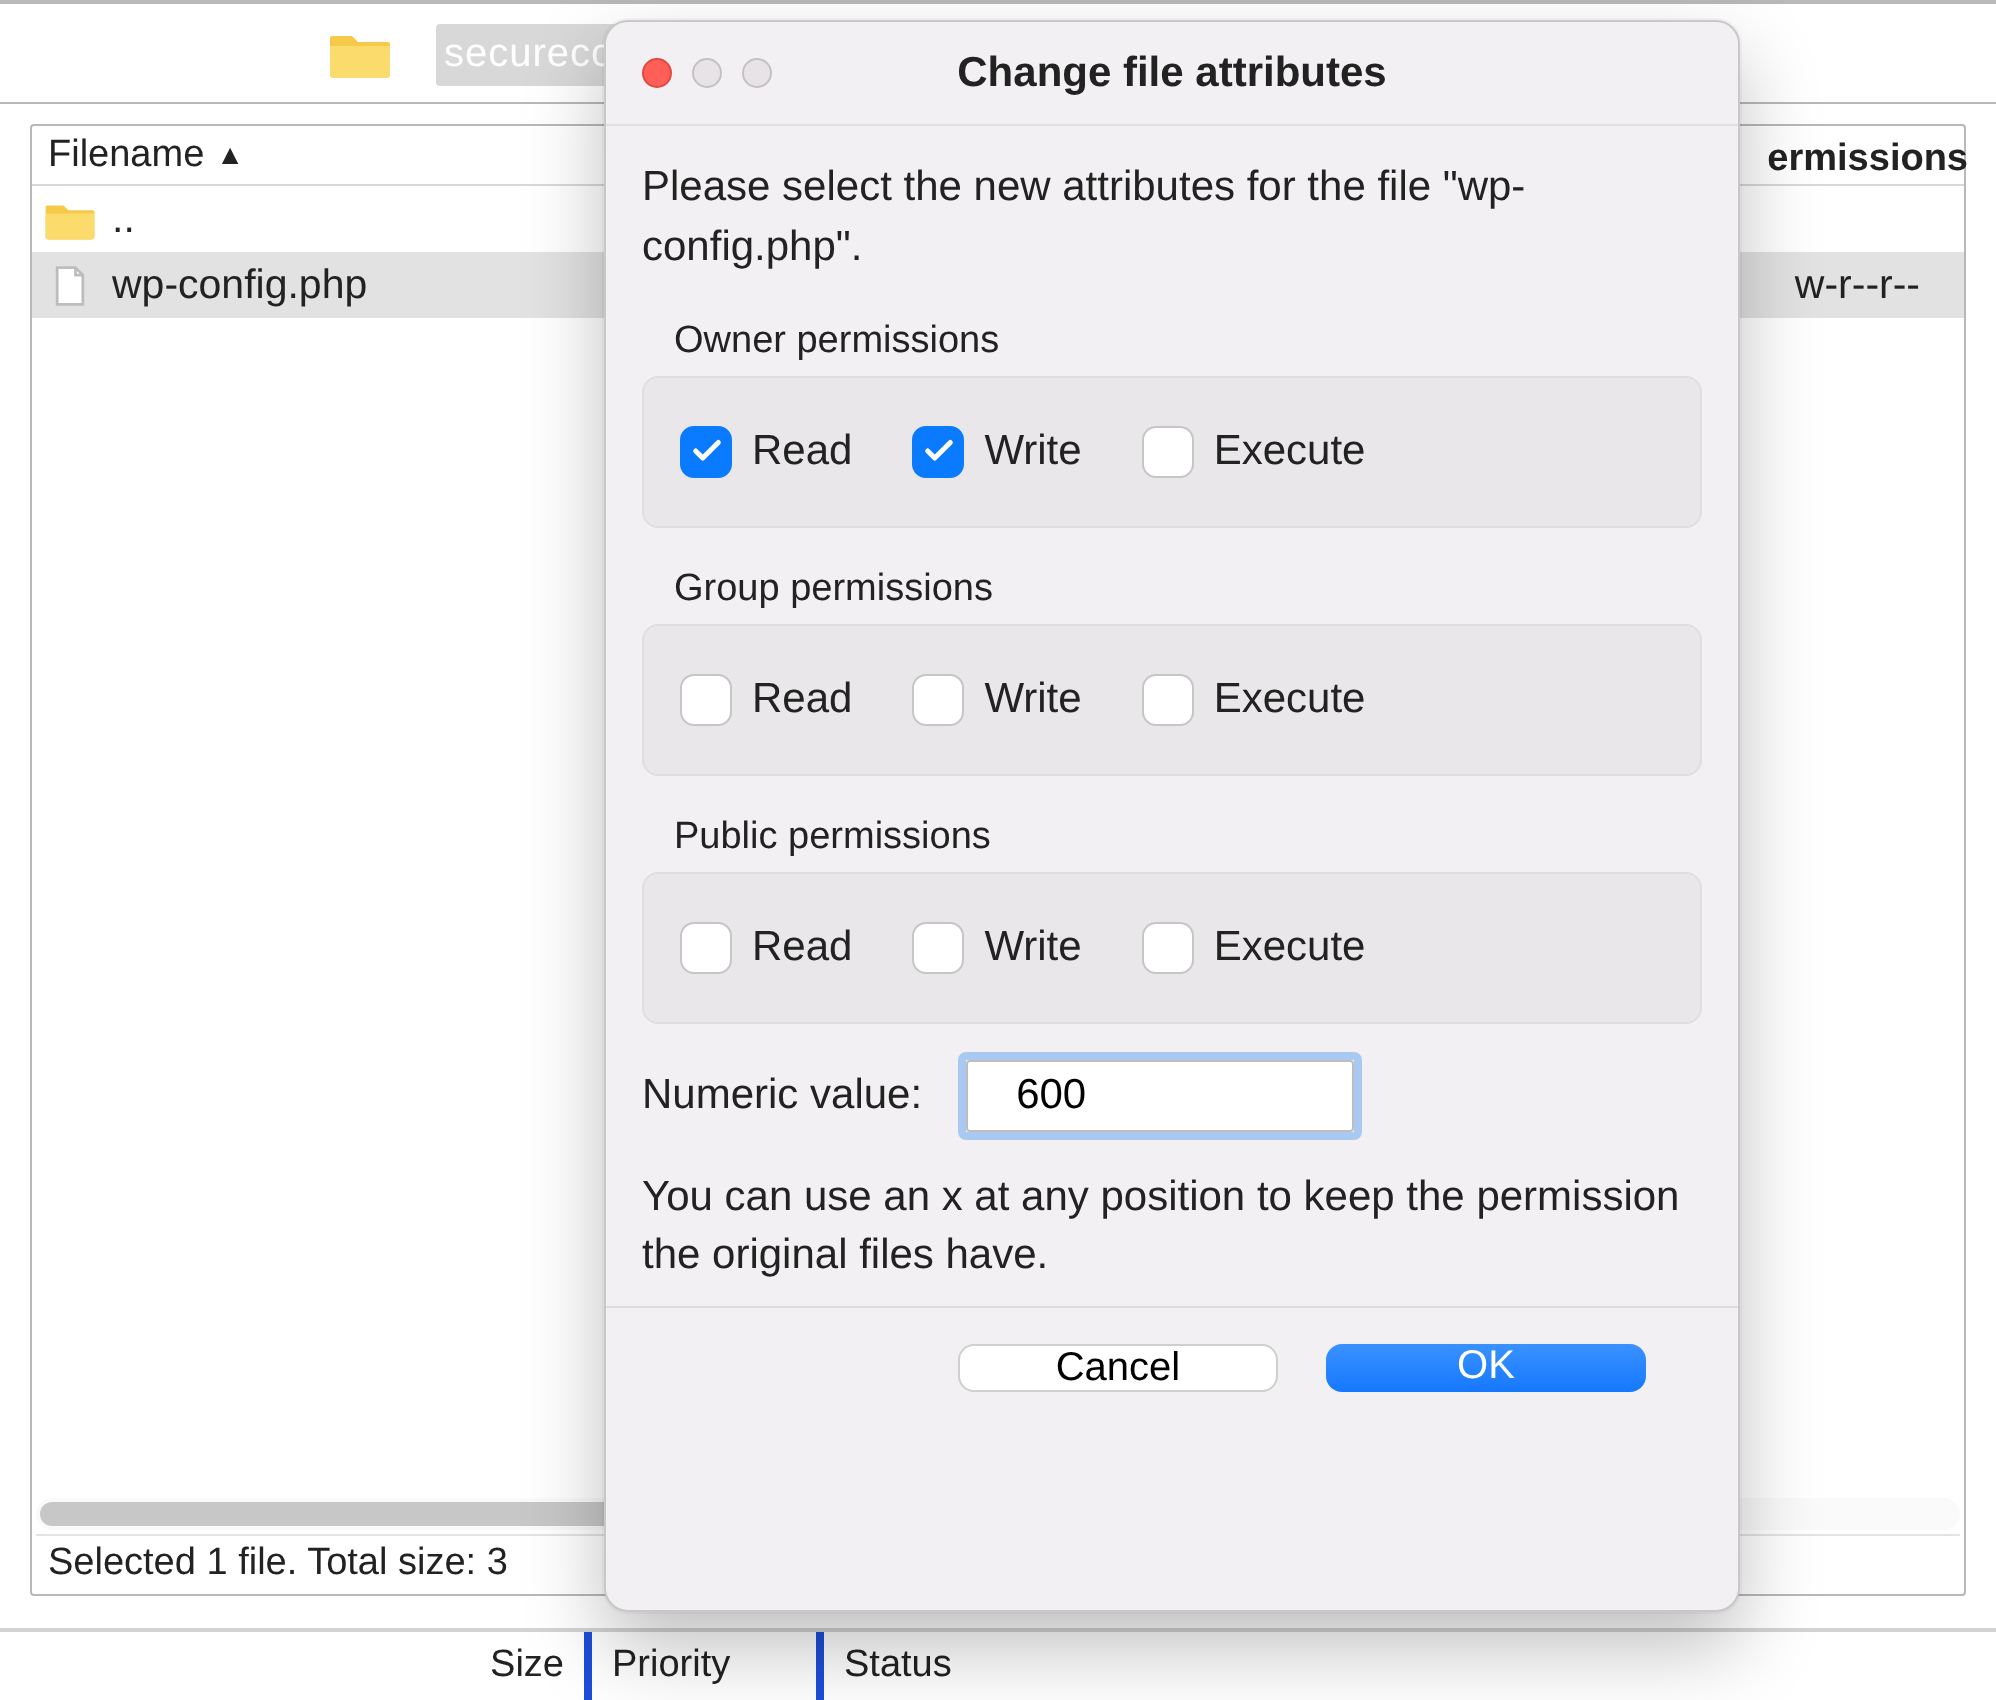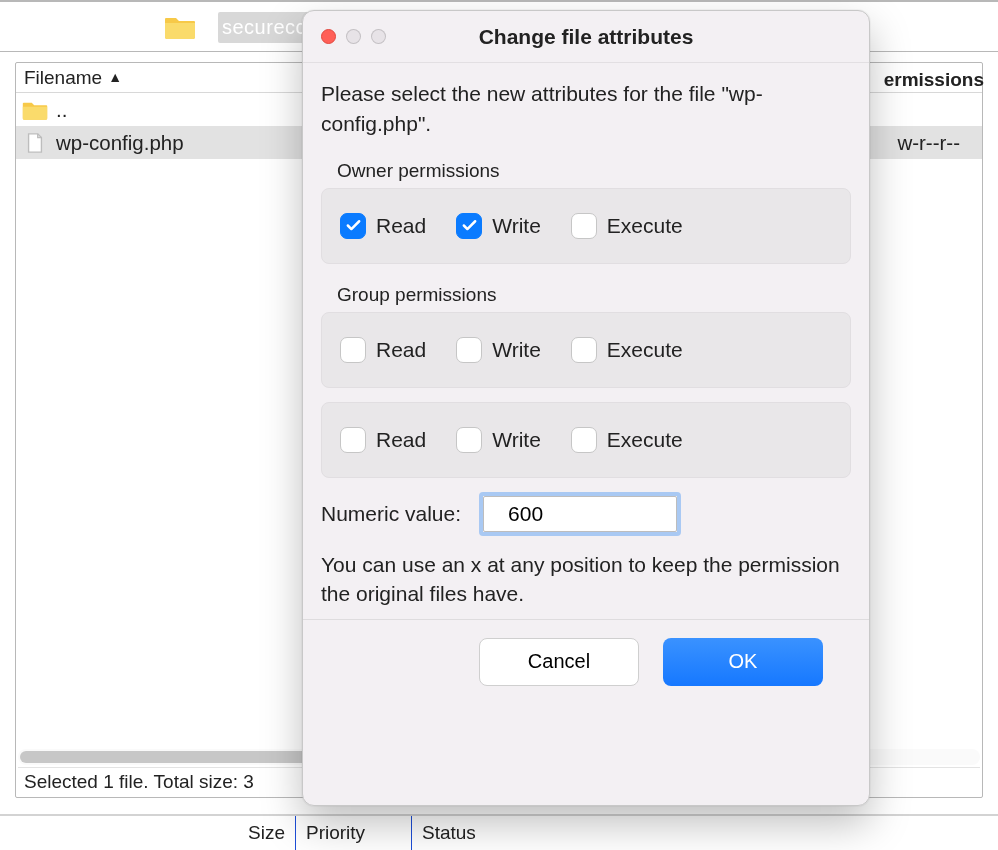--- a/index.html
+++ b/index.html
@@ -27,21 +27,21 @@
   .row-icon svg { width: 100%; height: 100%; display: block; }
   .row-name { flex: 1; }
   .row-perm { position: absolute; right: 22px; font-size: 20.5px; }
 
   .h-scrollbar { position: absolute; left: 2px; right: 2px; bottom: 32px; height: 16px; background: #fafafa; border-radius: 8px; }
   .h-scroll-thumb { position: absolute; left: 2px; top: 2px; height: 12px; width: 290px; background: #c7c7c7; border-radius: 6px; }
 
   .status-line { position: absolute; left: 2px; right: 2px; bottom: 2px; height: 28px; font-size: 19px; display: flex; align-items: center; padding-left: 6px; border-top: 1px solid #e3e3e3; }
 
   .bottom-cols { position: absolute; left: 0; bottom: 0; width: 100%; height: 36px; border-top: 2px solid #d3d3d3; display: flex; align-items: center; font-size: 19px; }
-  .bottom-cols .col { border-right: 1px solid #1d4ed8; height: 100%; display: flex; align-items: center; padding: 0 10px; }
+  .bottom-cols .col { border-right: 4px solid #1d4ed8; height: 100%; display: flex; align-items: center; padding: 0 10px; }
   .bottom-cols .col.right { justify-content: flex-end; }
 
   
   .dialog { position: absolute; left: 302px; top: 10px; width: 568px; height: 796px; background: #f3f0f3; border: 1px solid #c8c8c8; border-radius: 12px; box-shadow: 0 18px 40px rgba(0,0,0,0.25), 0 0 0 1px rgba(0,0,0,0.03); overflow: hidden; }
   .titlebar { height: 52px; display: flex; align-items: center; border-bottom: 1px solid #e2dfe2; padding-left: 18px; position: relative; }
   .traffic { display: flex; gap: 10px; align-items: center; }
   .tl-btn { width: 15px; height: 15px; border-radius: 50%; border: 1px solid rgba(0,0,0,0.15); }
   .tl-close { background: #ff5f57; border-color: #e1483f; }
   .tl-min, .tl-max { background: #e7e3e7; }
   .titlebar-title { position: absolute; left: 0; right: 0; text-align: center; font-weight: 700; font-size: 21px; pointer-events: none; }
@@ -60,21 +60,21 @@
   .numeric-row { display: flex; align-items: center; gap: 18px; margin: 10px 0 14px 0; }
   .numeric-row label { font-size: 21px; }
   .num-field-wrap { border: 4px solid #a9c9f3; border-radius: 4px; padding: 0; }
   .num-field { width: 194px; height: 36px; border: 1px solid #bdbdbd; border-radius: 2px; font-size: 21px; padding: 2px 24px; outline: none; font-family: inherit; }
 
   .hint { font-size: 21px; line-height: 1.4; margin-bottom: 10px; }
 
   .dlg-sep { border: none; border-top: 1px solid #dedcde; margin: 0 -18px; }
 
   .dlg-buttons { display: flex; justify-content: center; gap: 24px; padding: 18px 0 0 0; margin-left: 130px; }
-  .btn { height: 48px; min-width: 160px; border-radius: 8px; font-size: 20px; border: 1px solid #cfcfcf; background: #fff; cursor: default; }
+  .btn { height: 24px; min-width: 160px; border-radius: 8px; font-size: 20px; border: 1px solid #cfcfcf; background: #fff; cursor: default; }
   .btn.primary { background: #1f82ff; background: linear-gradient(#3a92ff, #1678ff); border: none; color: #fff; }
 </style>
 </head>
 <body>
 
 <div class="bg">
   <div class="bg-top-border"></div>
 
   <div class="breadcrumb-strip">
     <div class="breadcrumb-inner">
@@ -177,20 +177,21 @@
       <div class="chk-wrap">
         <span class="chk"></span>
         <span class="chk-label">Write</span>
       </div>
       <div class="chk-wrap">
         <span class="chk"></span>
         <span class="chk-label">Execute</span>
       </div>
     </div>
 
+    <div class="perm-section-label">Public permissions</div>
     <div class="perm-box">
       <div class="chk-wrap">
         <span class="chk"></span>
         <span class="chk-label">Read</span>
       </div>
       <div class="chk-wrap">
         <span class="chk"></span>
         <span class="chk-label">Write</span>
       </div>
       <div class="chk-wrap">

